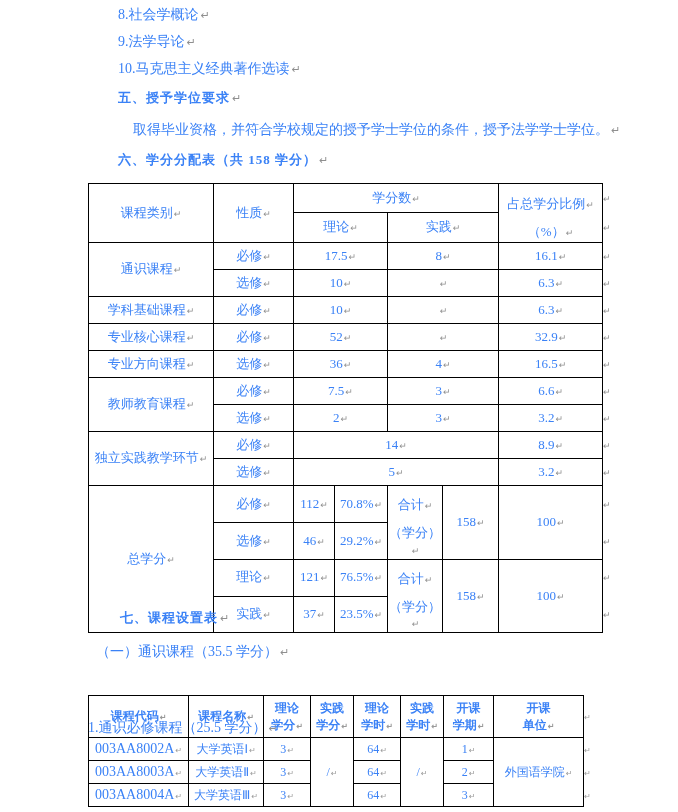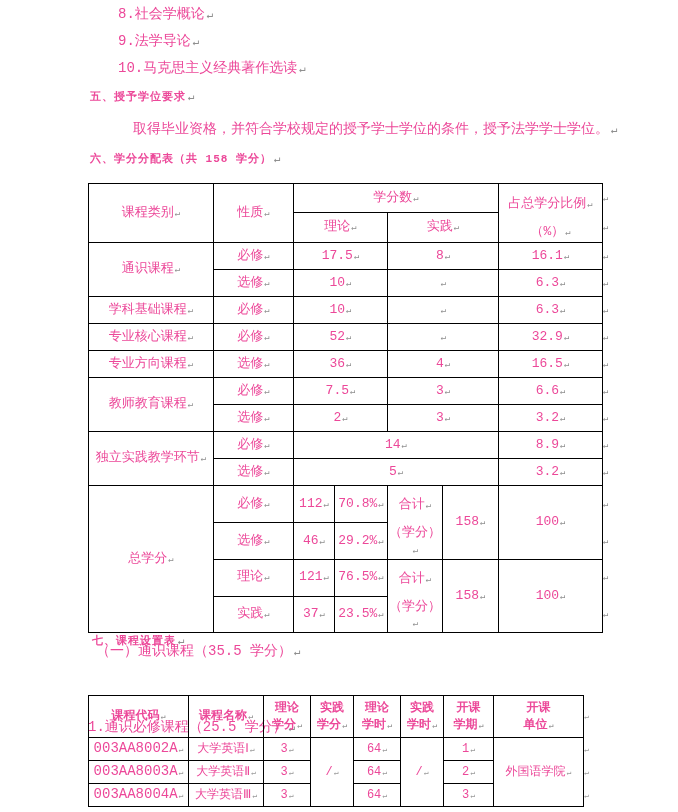--- a/index.html
+++ b/index.html
@@ -1,23 +1,23 @@
 <!DOCTYPE html>
 <html><head>
 <meta charset="utf-8">
 <style>
   html,body { margin:0; padding:0; background:#ffffff; }
   .page {
     position:relative; width:678px; height:812px; overflow:hidden;
-    background:#ffffff; color:#ec4899;
-    font-family:Liberation Mono, monospace;
+    background:#ffffff; color:#3b82f6;
+    font-family:Liberation Serif, serif;
   }
   .para { position:absolute; white-space:nowrap; font-size:14px; line-height:17px; }
   .para::after { content:"↵"; color:#8f8f8f; font-size:11px; font-weight:normal; margin-left:2px; }
-  .hd { font-weight:bold; font-size:11px; letter-spacing:1px; }
+  .hd { font-weight:bold; font-size:13px; letter-spacing:1px;margin-left:28px; }
 
   table { border-collapse:collapse; table-layout:fixed; position:absolute; left:88px; }
   .t1 { top:183px; width:528px; font-size:13px; }
   .t2 { top:695px; width:509px; font-size:12px; }
   td { padding:0; text-align:center; vertical-align:middle; line-height:1.25; overflow:hidden; }
   .c { border:1px solid #000; }
   .c::after { content:"↵"; color:#909090; font-size:9px; margin-left:1px; }
   .nf::after { content:none; }
   .ln { display:block; line-height:1.3;margin-top:11px; }
   .ln::after { content:"↵"; color:#909090; font-size:9px; margin-left:1px; }
@@ -173,21 +173,21 @@
     </tr>
     <tr>
       <td class="c">实践</td>
       <td class="c">37</td>
       <td class="c">23.5%</td>
       <td class="rm"></td>
     </tr>
   </tbody>
     </table>
 
-  <div class="para hd" style="left:92px; top:633px;">七、课程设置表</div>
+  <div class="para hd" style="left:92px; top:609px;">七、课程设置表</div>
   <div class="para" style="left:96px; top:643px;">（一）通识课程（35.5 学分）</div>
   <div class="para" style="left:88px; top:671px;margin-top:48px;">1.通识必修课程（25.5 学分）</div>
 
   <table class="t2">
     <colgroup>
       <col style="width:100px">
         <col style="width:75px">
         <col style="width:47px">
         <col style="width:43px">
       <col style="width:47px">

